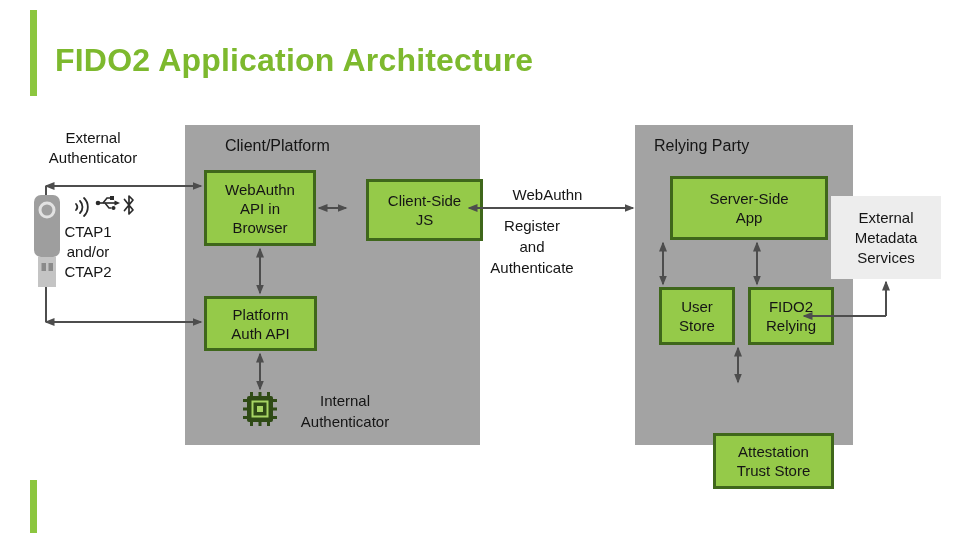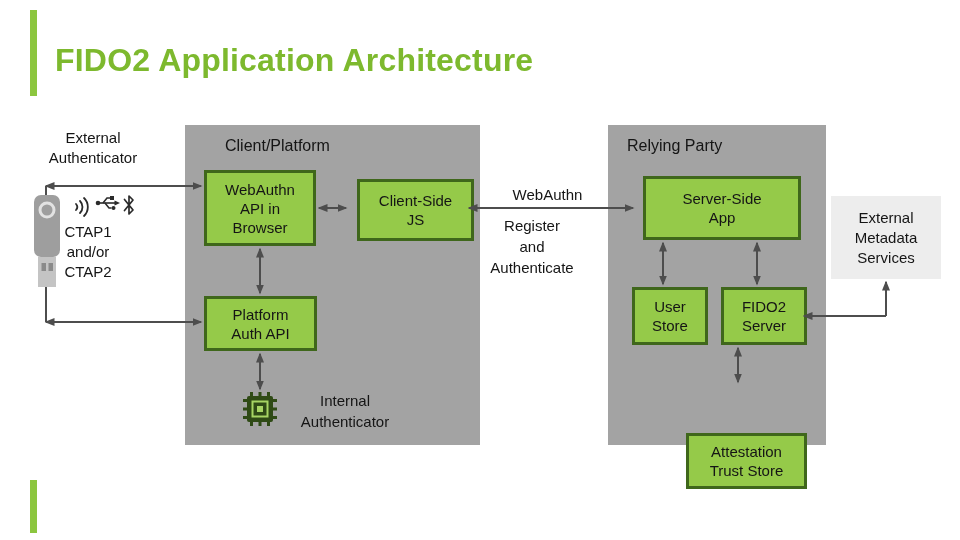--- a/index.html
+++ b/index.html
@@ -12,32 +12,32 @@
   .accent-bottom { top:480px; height:53px; }
 
   .title { position:absolute; left:55px; top:42px; font-size:32px; font-weight:bold;
            color:#7DB92E; letter-spacing:0.2px; }
 
   .lbl { position:absolute; color:#151515; font-size:15px; line-height:20px;
          text-align:center; white-space:pre-line; }
 
   .panel { position:absolute; background:#a3a3a3; }
   .panel-client  { left:185px; top:125px; width:295px; height:320px; }
-  .panel-relying { left:608px; top:125px; width:218px; height:320px; }
+  .panel-relying { left:635px; top:125px; width:218px; height:320px; }
   .panel-title { position:absolute; font-size:16px; color:#151515; }
   .panel-client  .panel-title { left:40px; top:12px; }
   .panel-relying .panel-title { left:19px; top:12px; }
 
   .gbox { position:absolute; background:#95CA49; border:3px solid #3F671B;
           display:flex; align-items:center; justify-content:center;
           text-align:center; font-size:15px; line-height:19px; color:#151515;
           white-space:pre-line; }
 
   .box-webauthn    { left:19px;  top:45px;  width:112px; height:76px; }
-  .box-clientjs    { left:172px; top:54px;  width:117px; height:62px; }
+  .box-clientjs    { left:181px; top:54px;  width:117px; height:62px; }
   .box-platform    { left:19px;  top:171px; width:113px; height:55px; }
   .box-serverapp   { left:35px;  top:51px;  width:158px; height:64px; }
   .box-userstore   { left:24px;  top:162px; width:76px;  height:58px; }
   .box-fido2       { left:113px; top:162px; width:86px;  height:58px; }
   .box-attestation { left:78px;  top:260px; width:121px; height:56px;margin-top:48px; }
 
   .chip { position:absolute; left:58px; top:267px; width:34px; height:34px; }
   .lbl-internal { position:absolute; left:95px; top:265px; width:130px;
                   font-size:15px; line-height:21px; text-align:center;
                   color:#151515; white-space:pre-line; }
@@ -103,21 +103,21 @@
 Authenticator</div>
   </div>
 
   <div class="panel panel-relying">
     <div class="panel-title">Relying Party</div>
     <div class="gbox box-serverapp">Server-Side
 App</div>
     <div class="gbox box-userstore">User
 Store</div>
     <div class="gbox box-fido2">FIDO2
-Server</div>
+Relying</div>
     <div class="gbox box-attestation">Attestation
 Trust Store</div>
   </div>
 
   <div class="meta-box">External
 Metadata
 Services</div>
 
   <svg class="arrows" viewBox="0 0 960 540">
     <defs>

